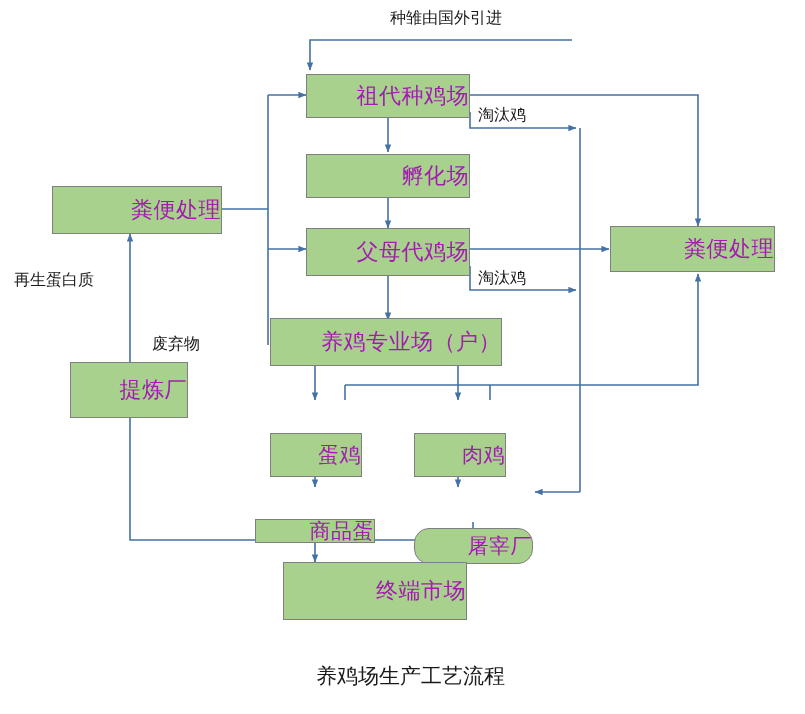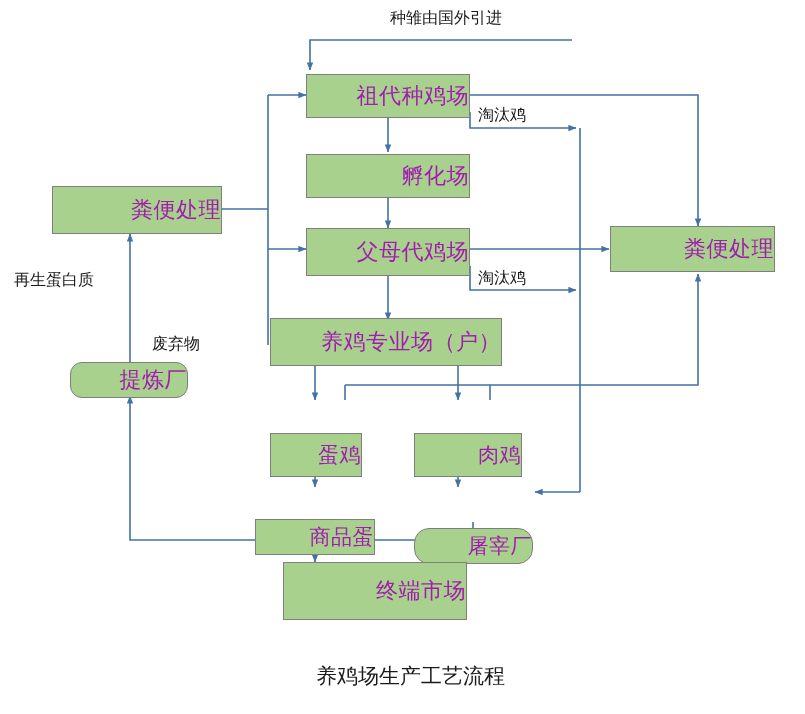--- a/index.html
+++ b/index.html
@@ -130,41 +130,41 @@
   </div>
 
   <div class="node" style="left:306px; top:228px; width:164px; height:48px;">
     <span>父母代鸡场</span>
   </div>
 
   <div class="node" style="left:52px; top:186px; width:170px; height:48px;">
     <span>粪便处理</span>
   </div>
 
-  <div class="node" style="left:70px; top:362px; width:118px; height:36px;border-radius:12px;">
+  <div class="node" style="left:70px; top:362px; width:118px; height:56px;">
     <span>提炼厂</span>
   </div>
 
   <div class="node" style="left:610px; top:226px; width:165px; height:46px;">
     <span>粪便处理</span>
   </div>
 
   <div class="node" style="left:270px; top:318px; width:232px; height:48px;">
     <span>养鸡专业场（户）</span>
   </div>
 
   <div class="node small" style="left:270px; top:401px; width:92px; height:44px;">
     <span>蛋鸡</span>
   </div>
 
-  <div class="node small" style="left:414px; top:401px; width:108px; height:44px;">
+  <div class="node small" style="left:414px; top:401px; width:92px; height:44px;">
     <span>肉鸡</span>
   </div>
 
-  <div class="node small" style="left:255px; top:487px; width:120px; height:36px;">
+  <div class="node small" style="left:255px; top:487px; width:120px; height:24px;">
     <span>商品蛋</span>
   </div>
 
   <div class="node small" style="left:414px; top:496px; width:119px; height:36px;border-radius:15px;">
     <span>屠宰厂</span>
   </div>
 
   <div class="node" style="left:283px; top:562px; width:184px; height:58px;">
     <span>终端市场</span>
   </div>

